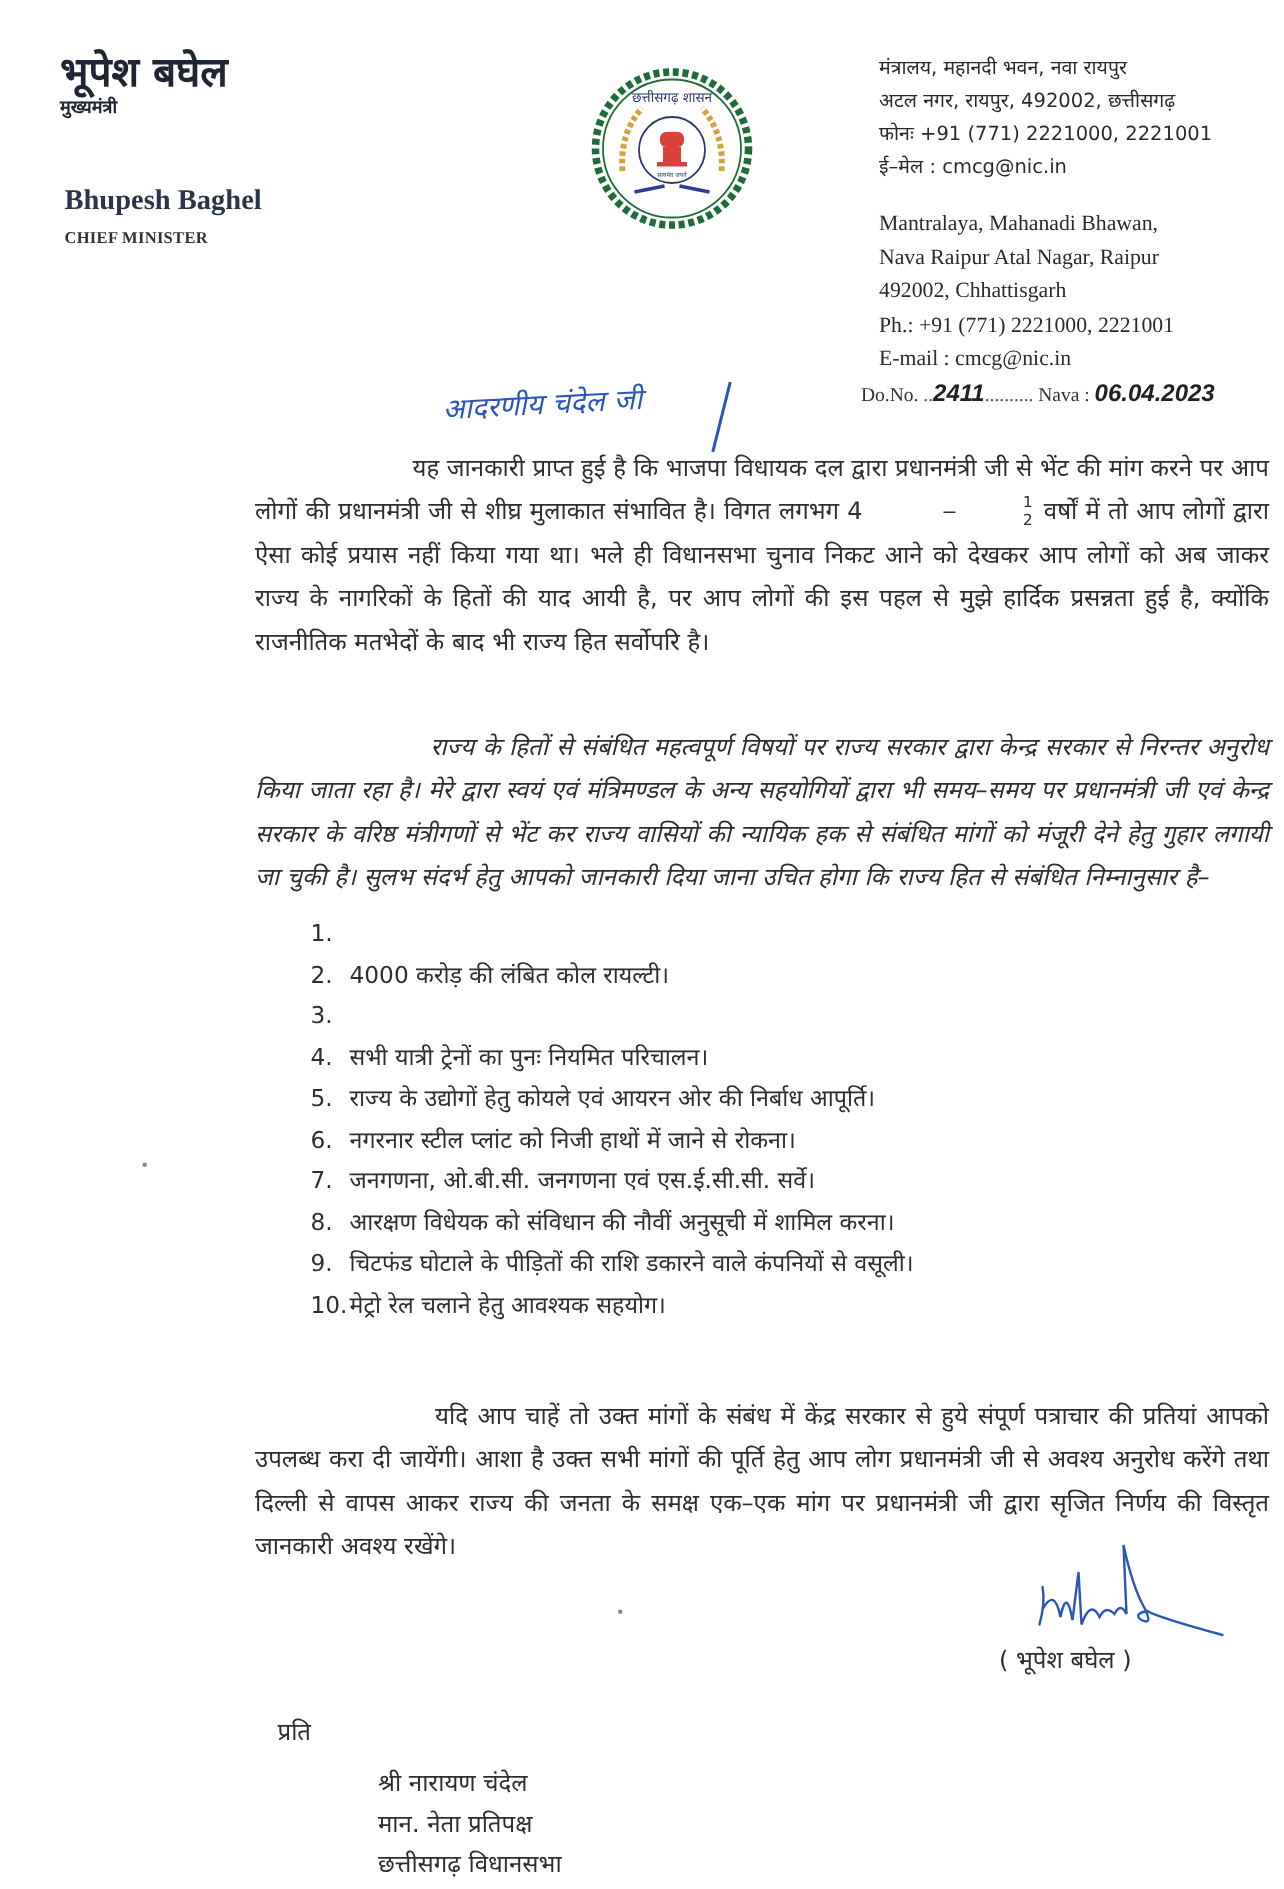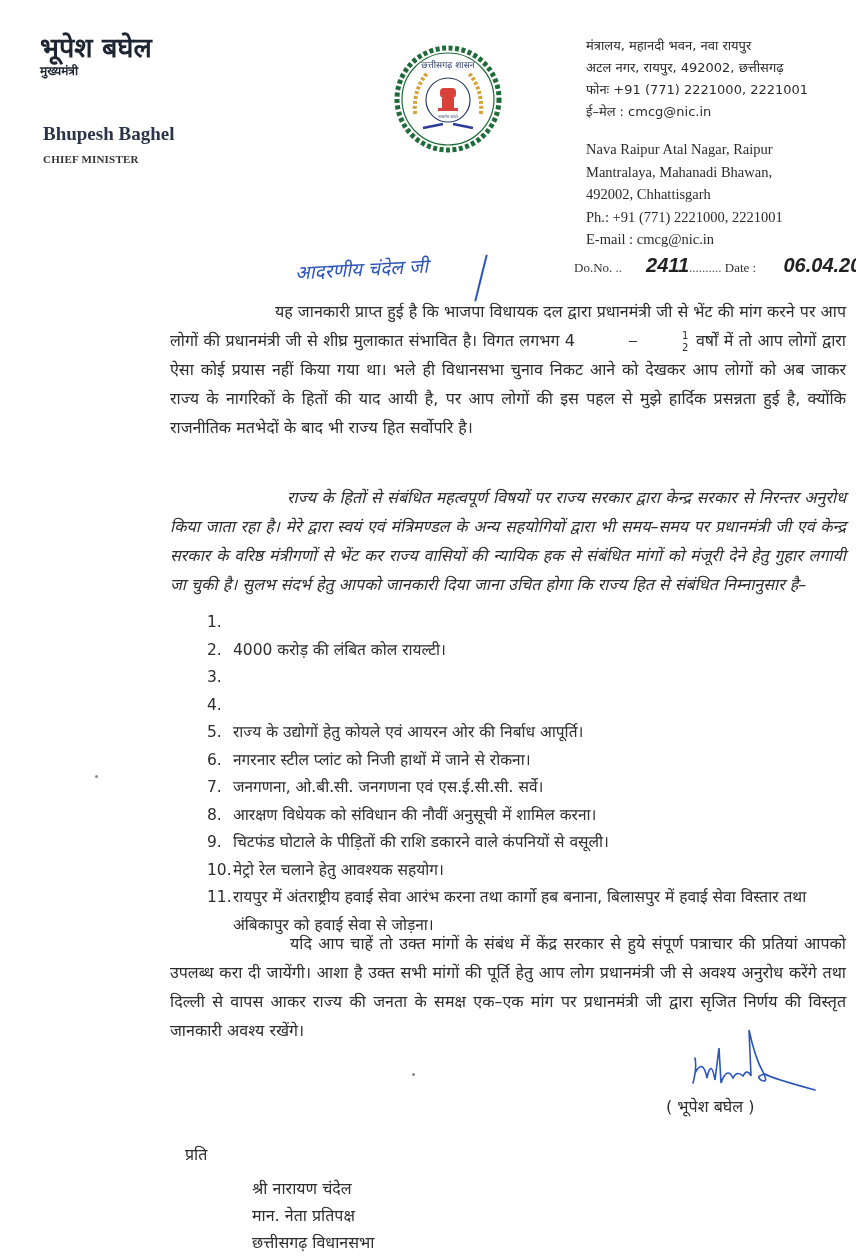--- a/index.html
+++ b/index.html
@@ -12,21 +12,21 @@
   .hi-title { left: 40px; top: 62px; font-size: 12px; font-weight: bold; color: #1f2633; }
   .en-name { left: 43px; top: 123px; font-family: "Liberation Serif", serif; font-size: 19px; font-weight: bold; color: #2b3448; }
   .en-title { left: 43px; top: 153px; font-family: "Liberation Serif", serif; font-size: 11px; color: #333; letter-spacing: 0.2px; font-weight: bold; }
 
   .emblem { left: 393px; top: 44px; width: 110px; height: 110px; }
 
   .addr { left: 574px; font-size: 13px; color: #2a2a2a; line-height: 22px; margin-left: 12px; }
   .addr-hi { top: 35px; }
   .addr-en { top: 138px; font-family: "Liberation Serif", serif; font-size: 14.5px; line-height: 22.5px; }
   .refline { left: 574px; top: 254px; font-family: "Liberation Serif", serif; font-size: 13px; color: #333; white-space: nowrap; }
-  .hand { font-family: "Liberation Sans", sans-serif; font-weight: bold; font-size: 20px; color: #222; font-style: italic; margin-left: 24px; }
+  .hand { font-family: "Liberation Sans", sans-serif; font-weight: bold; font-size: 16px; color: #222; font-style: italic; }
   .dots { letter-spacing: 0px; color: #555; }
 
   .salutation { left: 295px; top: 256px; font-size: 19px; color: #2b55b8; font-style: italic; transform: rotate(-3deg); }
   .sal-stroke { left: 480px; top: 254px; width: 2px; height: 48px; background: #2b55b8; transform: rotate(14deg); }
 
   .body-text { left: 170px; width: 676px; font-size: 16px; color: #2e2e2e; line-height: 29px; text-align: justify; }
   .para1 { top: 297px; text-indent: 105px; }
   .para2 { top: 483px; text-indent: 117px; font-style: italic; }
   .list { left: 207px; top: 609px; font-size: 15.5px; line-height: 27.5px; color: #2e2e2e; width: 630px; }
   .list-item { display: flex; }
@@ -71,30 +71,30 @@
   </svg>
 </div>
 
 <div class="abs addr addr-hi">
   <div>मंत्रालय, महानदी भवन, नवा रायपुर</div>
   <div>अटल नगर, रायपुर, 492002, छत्तीसगढ़</div>
   <div>फोनः +91 (771) 2221000, 2221001</div>
   <div>ई–मेल : cmcg@nic.in</div>
 </div>
 <div class="abs addr addr-en">
+  <div>Mantralaya, Mahanadi Bhawan,</div>
   <div>Nava Raipur Atal Nagar, Raipur</div>
-  <div>Mantralaya, Mahanadi Bhawan,</div>
   <div>492002, Chhattisgarh</div>
   <div>Ph.: +91 (771) 2221000, 2221001</div>
   <div>E-mail :  cmcg@nic.in</div>
 </div>
 <div class="abs refline">
   <span>Do.No.</span>
   <span class="dots">..</span><span class="hand">2411</span><span class="dots">..........</span>
-  <span>Date :</span>
+  <span>Nava :</span>
   <span class="hand">06.04.2023</span>
 </div>
 
 <div class="abs salutation">आदरणीय चंदेल जी</div>
 <div class="abs sal-stroke"></div>
 
 <div class="abs body-text para1"><span>यह जानकारी प्राप्त हुई है कि भाजपा विधायक दल द्वारा प्रधानमंत्री जी से भेंट की मांग करने पर आप लोगों की प्रधानमंत्री जी से शीघ्र मुलाकात संभावित है। विगत लगभग 4</span><span class="frac">
       <span>1</span>
       <span class="bar"></span>
       <span>2</span>
@@ -108,20 +108,21 @@
     </div>
   <div class="list-item">
       <span class="list-num">2.</span>
       <span>4000 करोड़ की लंबित कोल रायल्टी।</span>
     </div>
   <div class="list-item">
       <span class="list-num">3.</span>
     </div>
   <div class="list-item">
       <span class="list-num">4.</span>
+      <span>सभी यात्री ट्रेनों का पुनः नियमित परिचालन।</span>
     </div>
   <div class="list-item">
       <span class="list-num">5.</span>
       <span>राज्य के उद्योगों हेतु कोयले एवं आयरन ओर की निर्बाध आपूर्ति।</span>
     </div>
   <div class="list-item">
       <span class="list-num">6.</span>
       <span>नगरनार स्टील प्लांट को निजी हाथों में जाने से रोकना।</span>
     </div>
   <div class="list-item">
@@ -133,24 +134,20 @@
       <span>आरक्षण विधेयक को संविधान की नौवीं अनुसूची में शामिल करना।</span>
     </div>
   <div class="list-item">
       <span class="list-num">9.</span>
       <span>चिटफंड घोटाले के पीड़ितों की राशि डकारने वाले कंपनियों से वसूली।</span>
     </div>
   <div class="list-item">
       <span class="list-num">10.</span>
       <span>मेट्रो रेल चलाने हेतु आवश्यक सहयोग।</span>
     </div>
-  <div class="list-item">
-      <span class="list-num">11.</span>
-      <span>रायपुर में अंतराष्ट्रीय हवाई सेवा आरंभ करना तथा कार्गो हब बनाना, बिलासपुर में हवाई सेवा विस्तार तथा अंबिकापुर को हवाई सेवा से जोड़ना।</span>
-    </div>
 </div>
 
 <div class="abs body-text para3">यदि आप चाहें तो उक्त मांगों के संबंध में केंद्र सरकार से हुये संपूर्ण पत्राचार की प्रतियां आपको उपलब्ध करा दी जायेंगी। आशा है उक्त सभी मांगों की पूर्ति हेतु आप लोग प्रधानमंत्री जी से अवश्य अनुरोध करेंगे तथा दिल्ली से वापस आकर राज्य की जनता के समक्ष एक–एक मांग पर प्रधानमंत्री जी द्वारा सृजित निर्णय की विस्तृत जानकारी अवश्य रखेंगे।</div>
 
 <div class="abs sig-scribble">
   <svg width="140" height="70" viewBox="0 0 140 70">
     <path d="M8 55 Q12 40 10 30 M10 45 Q18 30 22 50 Q26 30 30 52 L34 20 L36 55 Q42 38 48 50 Q52 42 58 48 Q62 40 66 48 L64 2 Q70 30 78 44 Q84 56 76 52 Q70 48 80 46 Q86 50 130 62" fill="none" stroke="#2b55b8" stroke-width="1.6" stroke-linecap="round"></path>
   </svg>
 </div>
 <div class="abs sig-name">( भूपेश बघेल )</div>

